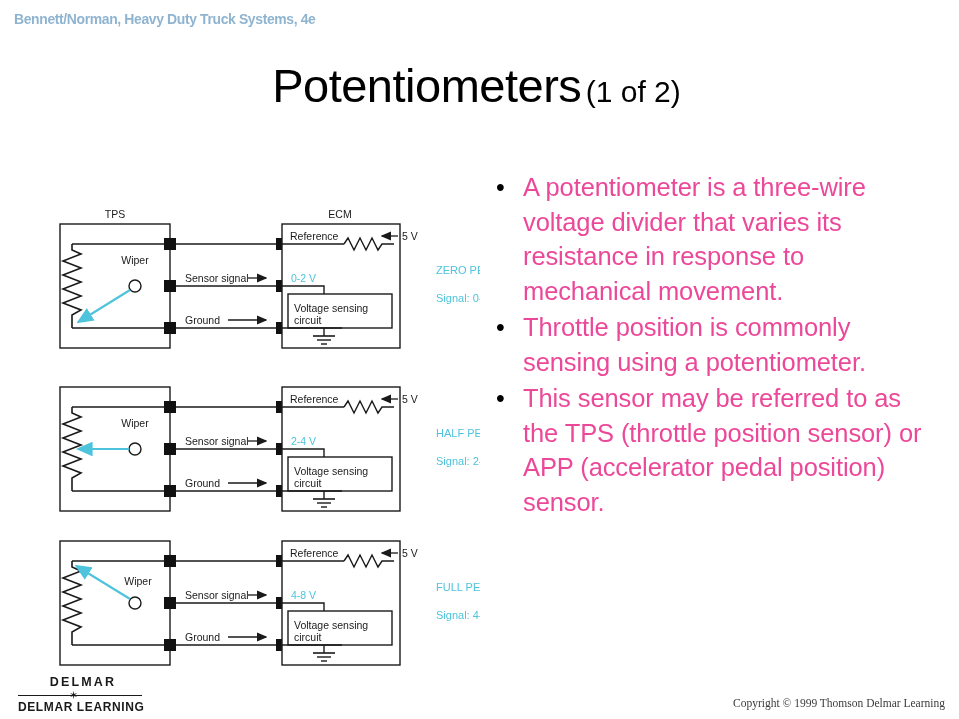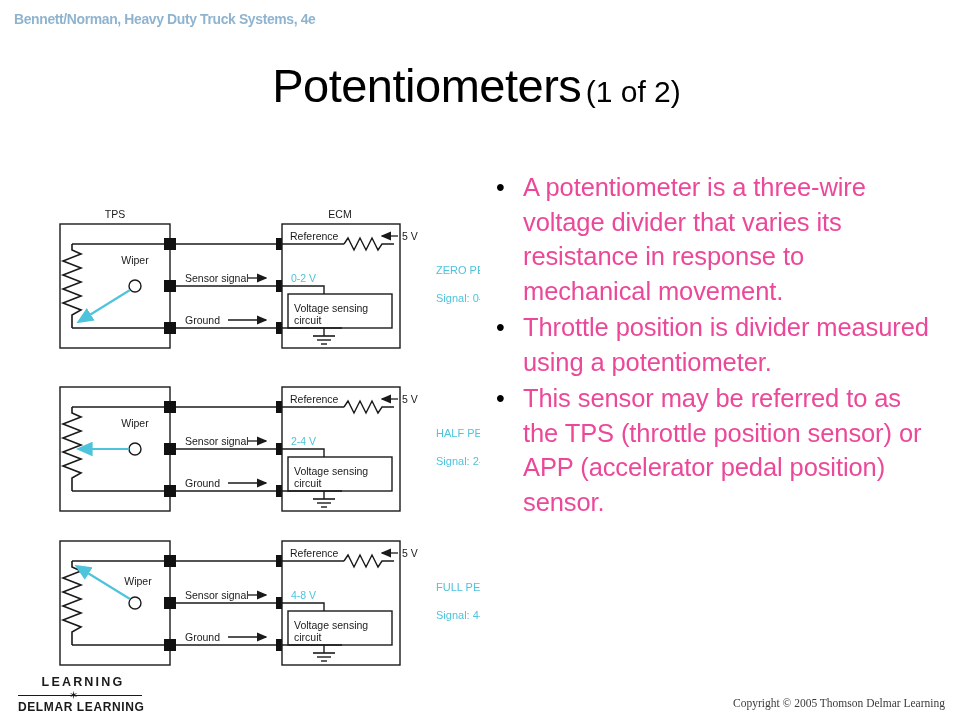--- a/index.html
+++ b/index.html
@@ -157,21 +157,21 @@
   <span class="title-main">Potentiometers</span><span>&nbsp;</span><span class="title-sub">(1 of 2)</span>
 </div>
 
 <div id="bullet-list">
   <div class="bullet-row">
     <div class="bullet-mark">•</div>
     <div class="bullet-text">A potentiometer is a three-wire voltage divider that varies its resistance in response to mechanical movement.</div>
   </div>
   <div class="bullet-row">
     <div class="bullet-mark">•</div>
-    <div class="bullet-text">Throttle position is divider measured using a potentiometer.</div>
+    <div class="bullet-text">Throttle position is commonly sensing using a potentiometer.</div>
   </div>
   <div class="bullet-row">
     <div class="bullet-mark">•</div>
     <div class="bullet-text">This sensor may be referred to as the TPS (throttle position sensor) or APP (accelerator pedal position) sensor.</div>
   </div>
 </div>
 
 <div id="diagram">
   <svg class="panel-svg" width="430" height="465" viewBox="0 0 430 465" xmlns="http://www.w3.org/2000/svg">
     <defs>
@@ -297,21 +297,21 @@
       <text x="241" y="80" font-family="Liberation Sans, sans-serif" font-size="10.5" fill="#4ec3dc">4-8 V</text>
       <text x="244" y="110" font-family="Liberation Sans, sans-serif" font-size="10.5" fill="#1a1a1a">Voltage sensing</text>
       <text x="244" y="122" font-family="Liberation Sans, sans-serif" font-size="10.5" fill="#1a1a1a">circuit</text>
       <text x="386" y="72" font-family="Liberation Sans, sans-serif" font-size="11" fill="#4ec3dc">FULL PEDAL TRAVEL</text>
       <text x="386" y="100" font-family="Liberation Sans, sans-serif" font-size="11" fill="#4ec3dc">Signal: 4-8 V</text>
     </g>
   </svg>
 </div>
 
 <div id="footer-logo">
-  <div class="logo-thomson">LEARNING</div>
+  <div class="logo-thomson">DELMAR</div>
   <div class="logo-rule">
     <span class="bar"></span>
     <span class="star">✶</span>
   </div>
   <div class="logo-delmar">DELMAR LEARNING</div>
 </div>
 
-<div id="copyright">Copyright © 2005 Thomson Delmar Learning</div>
+<div id="copyright">Copyright © 1999 Thomson Delmar Learning</div>
 
 </body></html>

